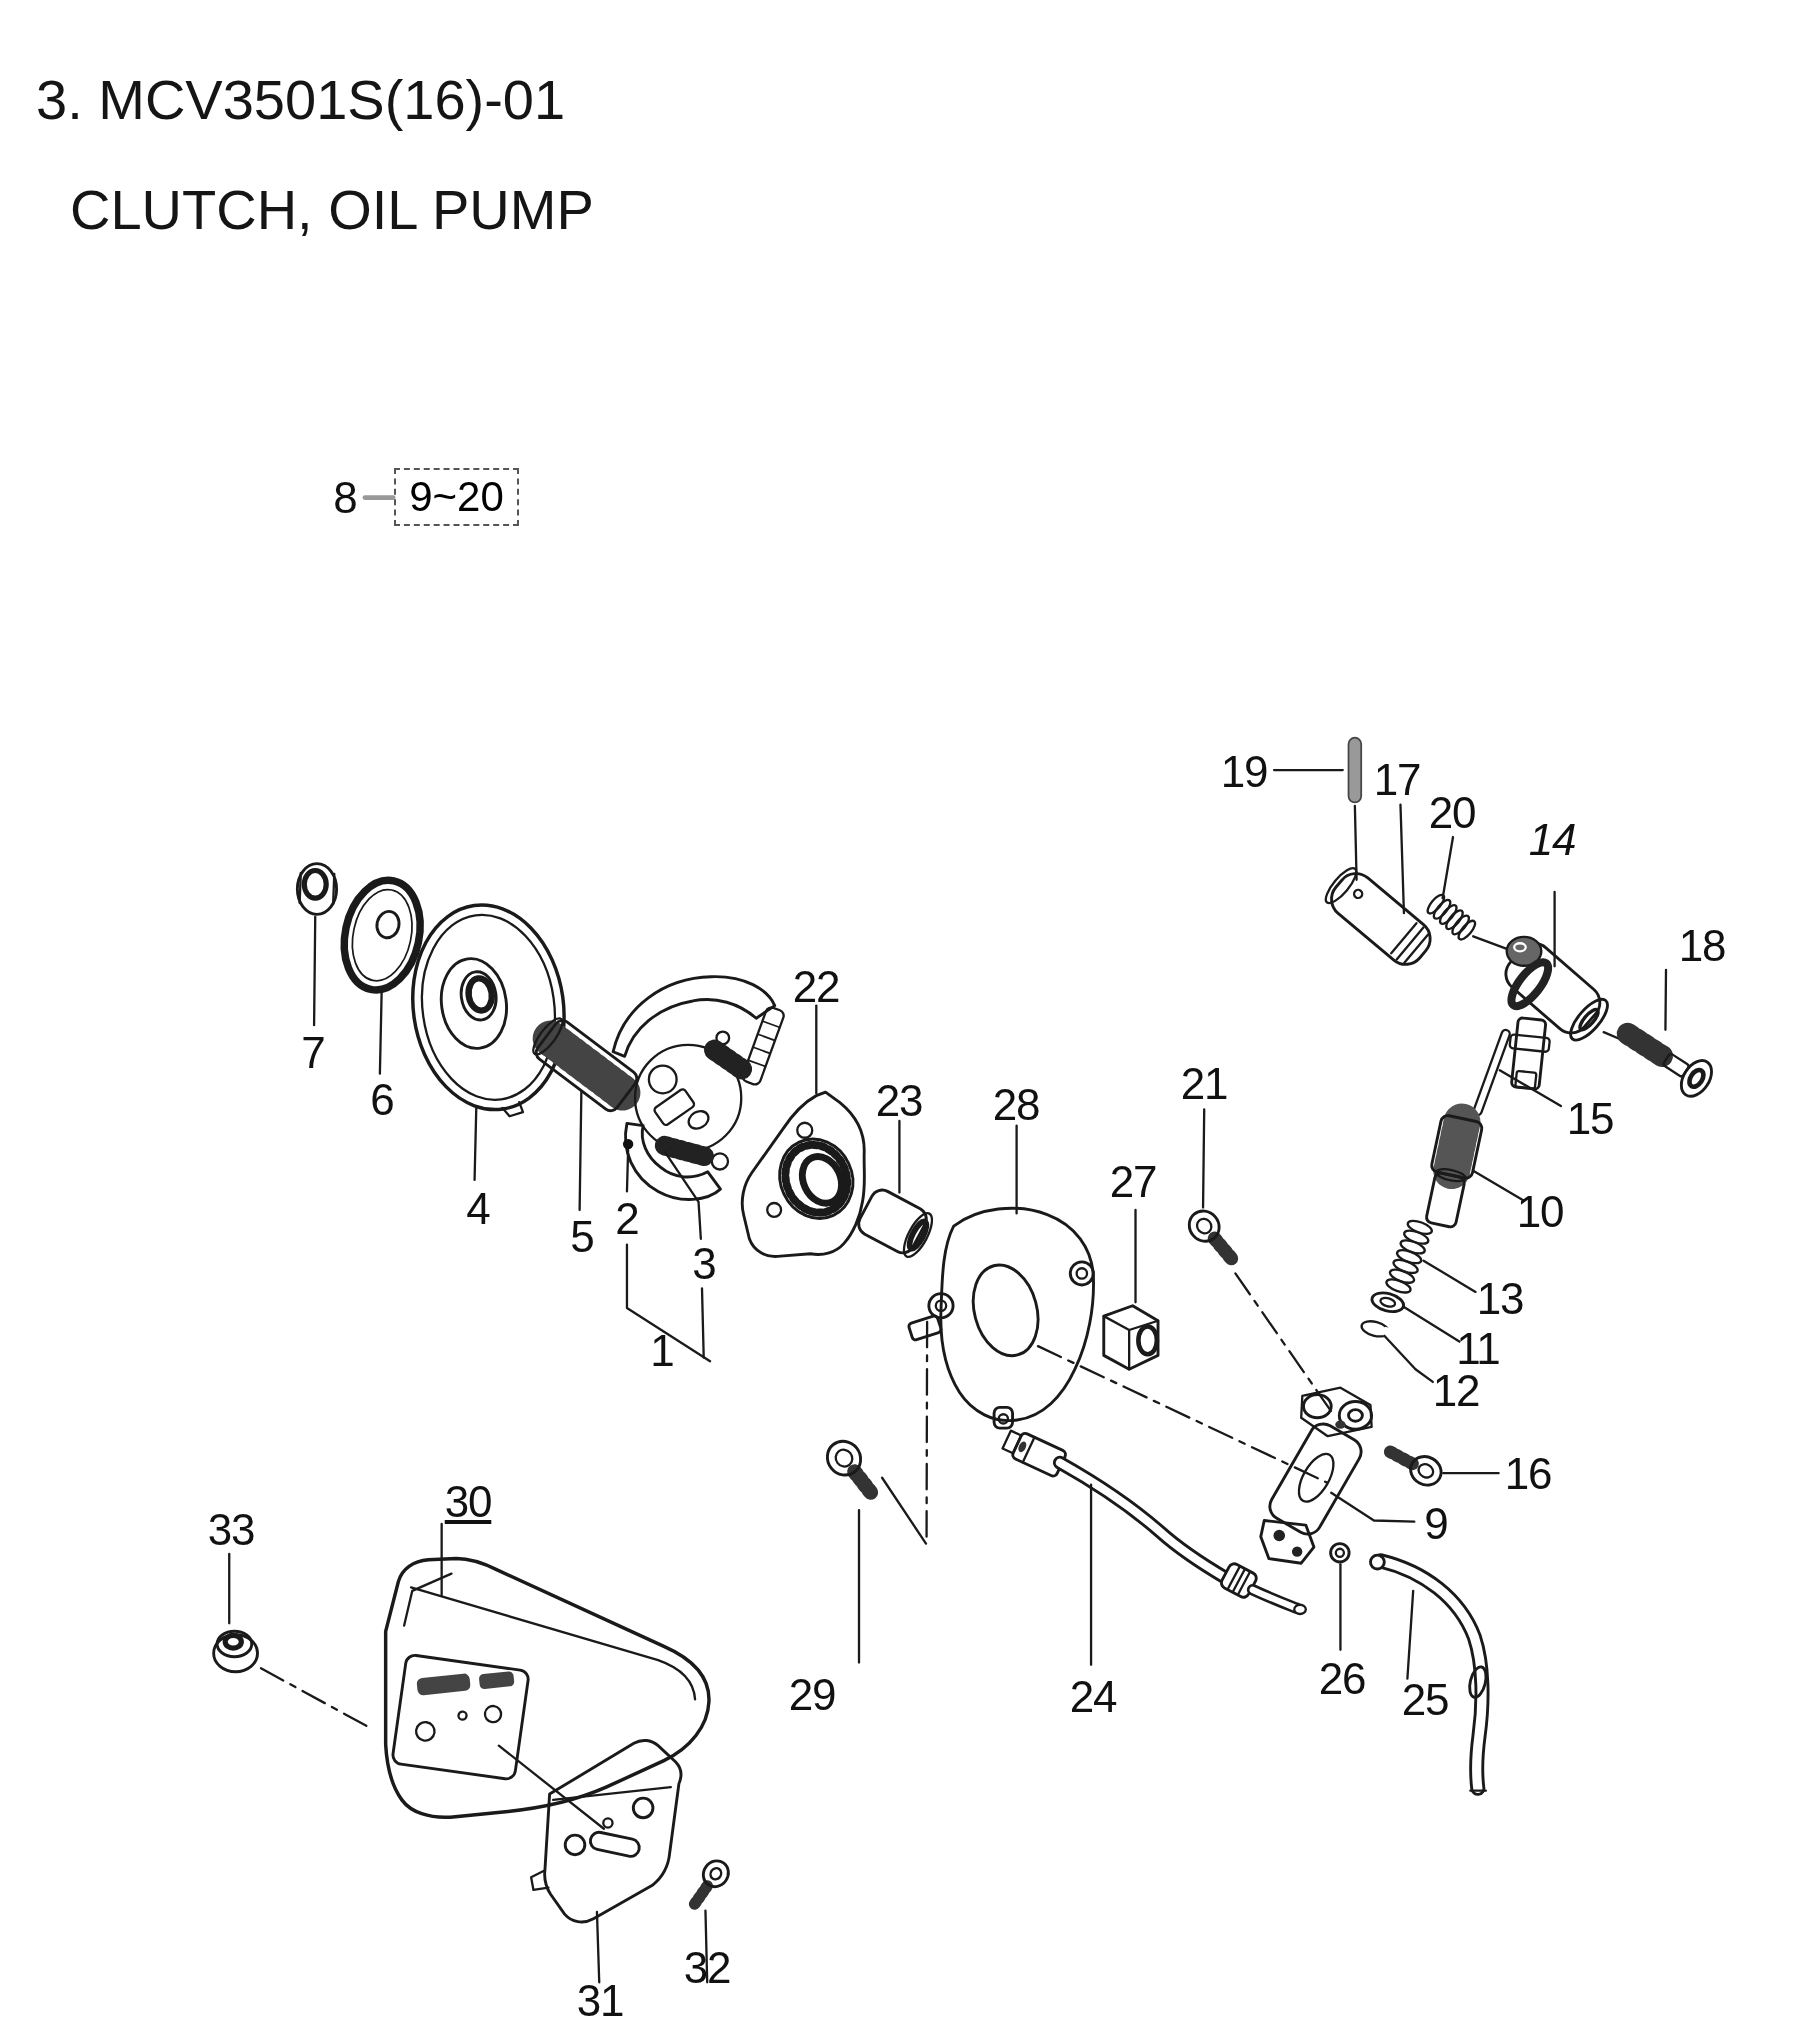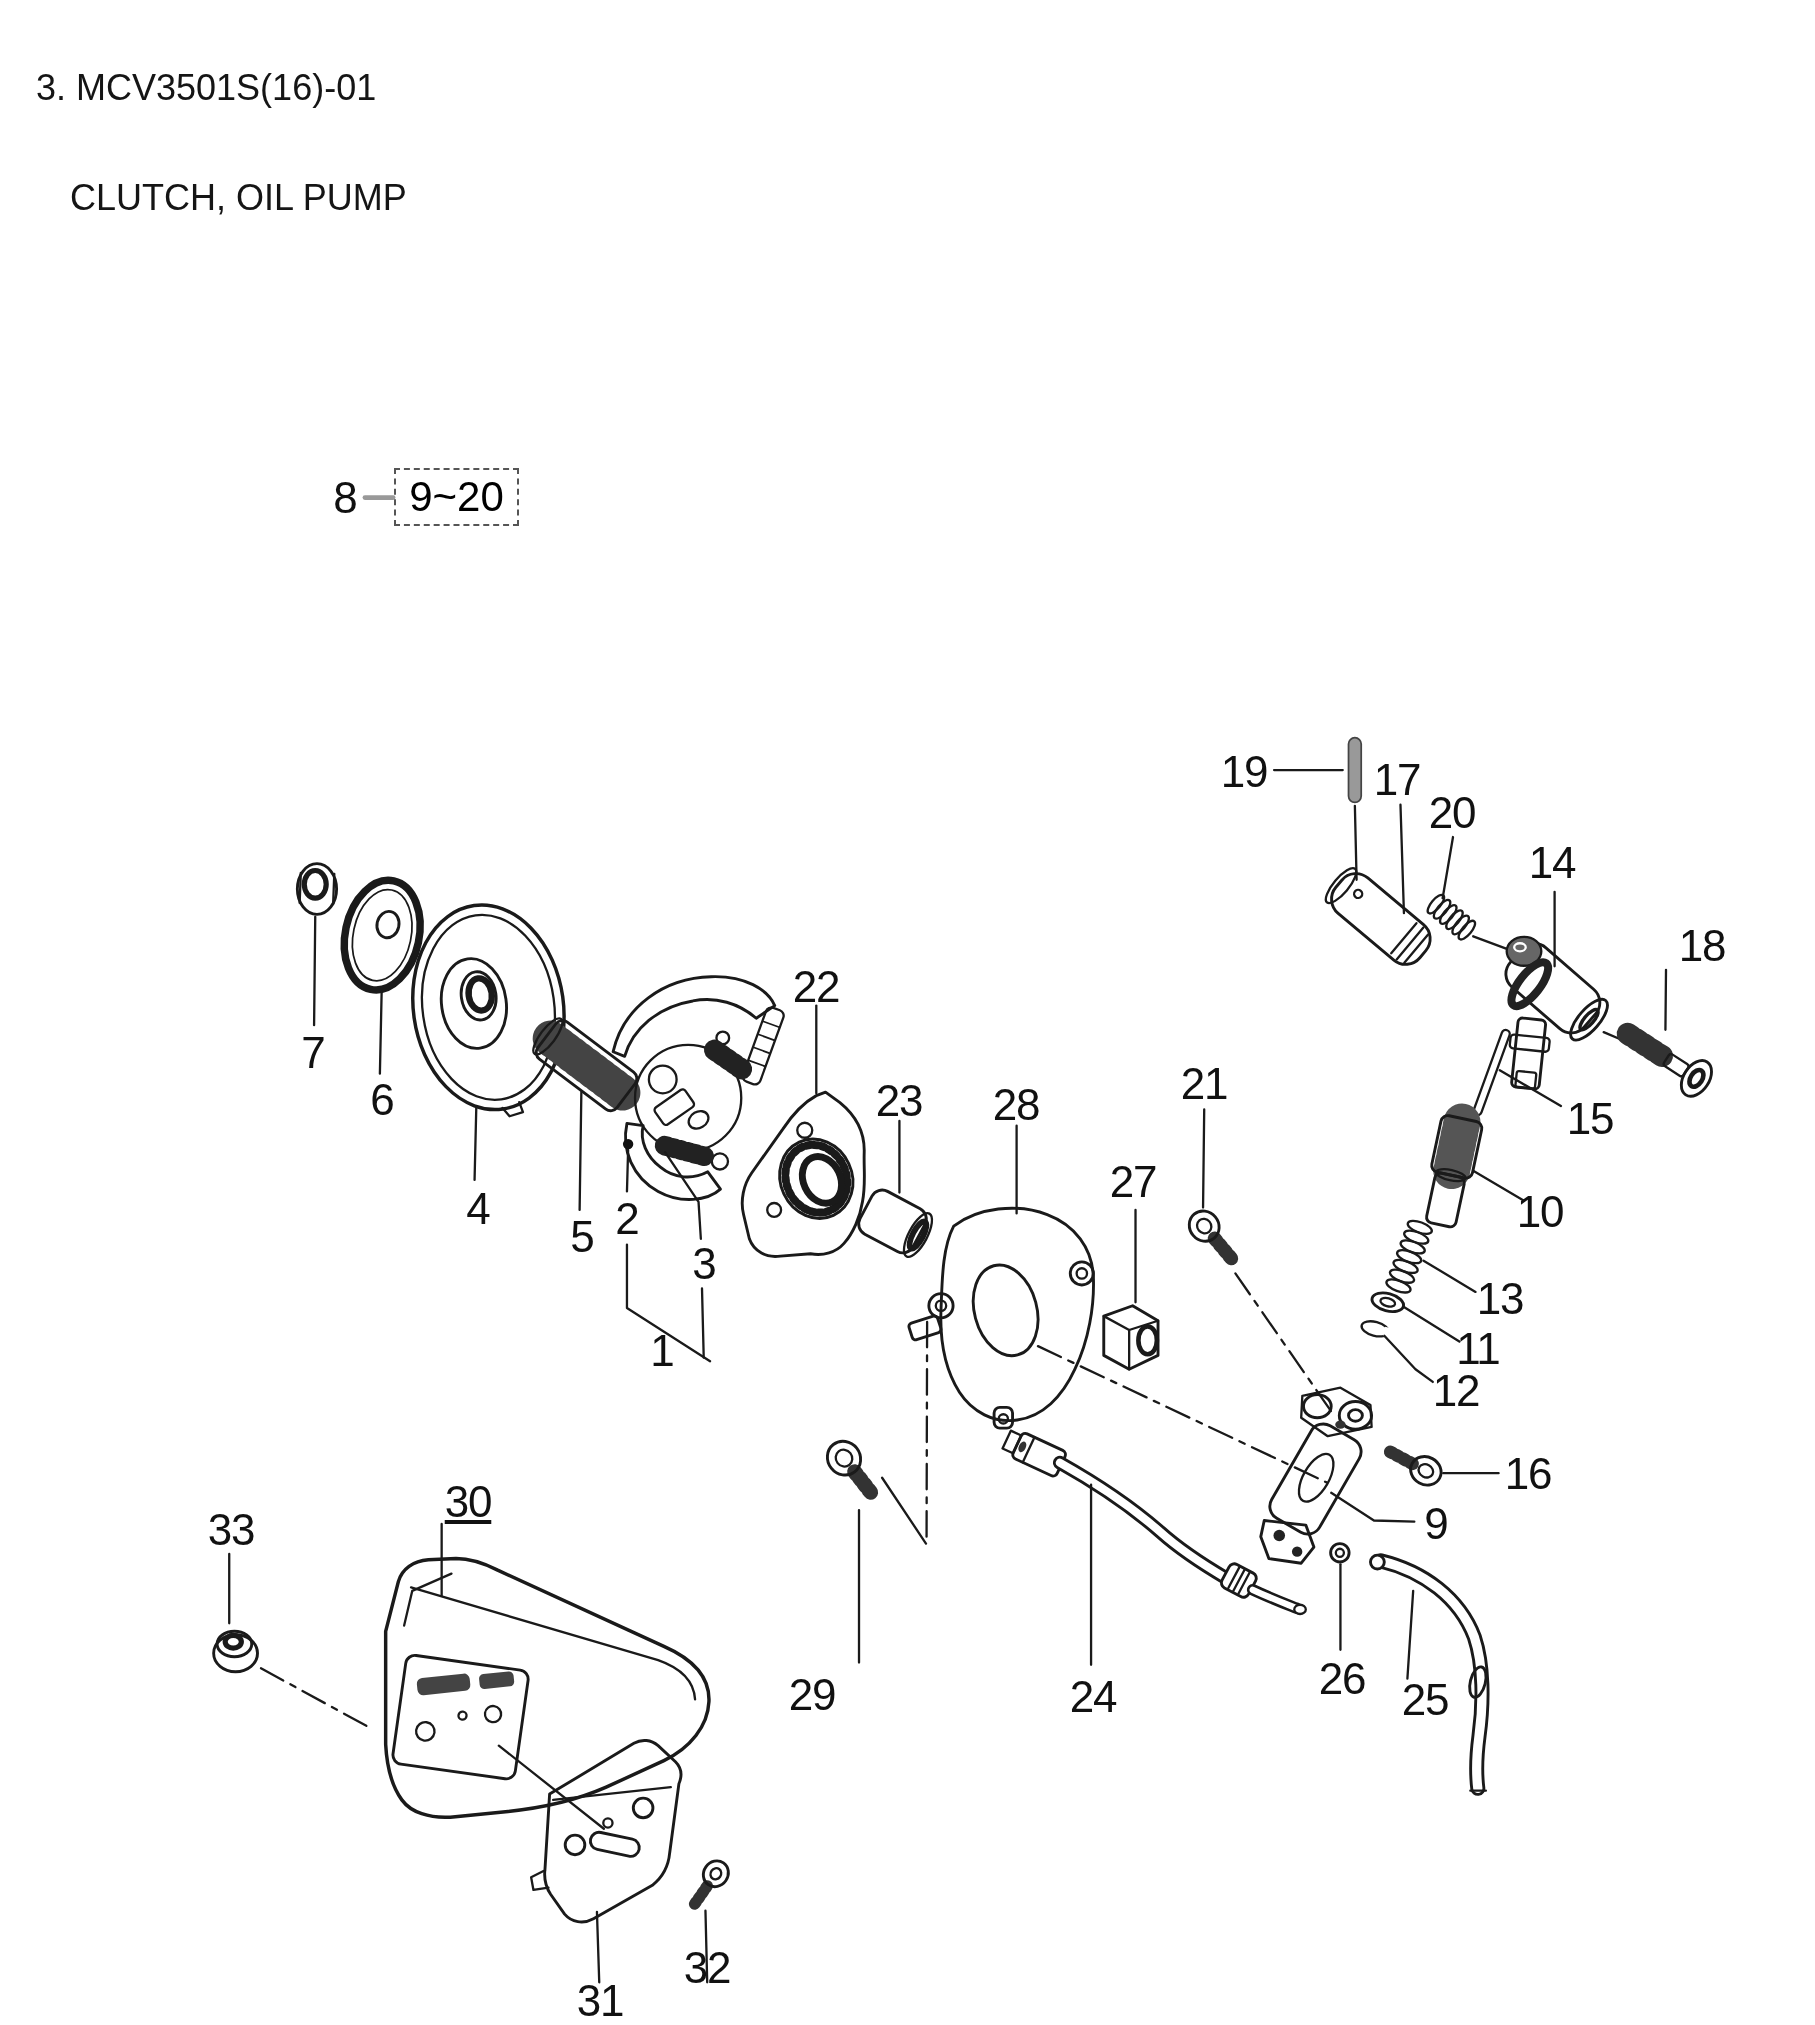--- a/index.html
+++ b/index.html
@@ -1,18 +1,18 @@
 <!DOCTYPE html>
 <html style="font-size:9.2px"><head>
 <meta charset="utf-8">
 <style>
   html,body{margin:0;padding:0;background:#fff;}
   body{width:1815px;height:2025px;position:relative;font-family:"Liberation Sans",sans-serif;color:#111;}
   #art{position:absolute;left:0;top:0;}
-  .title-line{position:absolute;font-size:36px;letter-spacing:0px;color:#151515;white-space:nowrap;}
+  .title-line{position:absolute;font-size:56px;letter-spacing:0px;color:#151515;white-space:nowrap;}
   .plabel{position:absolute;transform:translate(-50%,-50%);font-size:44px;color:#111;letter-spacing:-1.2px;white-space:nowrap;}
   #callout-box{position:absolute;left:394px;top:468px;width:125px;height:58px;border:2.9px dashed #555;
     display:flex;align-items:center;justify-content:center;font-size:42px;color:#000000;box-sizing:border-box;}
 </style>
 </head>
 <body>
 
 <svg id="art" width="1815" height="2025" viewBox="0 0 3144 3508">
   <g fill="none" stroke="#1a1a1a" stroke-width="5" stroke-linecap="round" stroke-linejoin="round">
 
@@ -342,21 +342,21 @@
     <div class="plabel" style="left: 704px; top: 1264px;">3</div>
     <div class="plabel" style="left: 478px; top: 1209px;">4</div>
     <div class="plabel" style="left: 582px; top: 1237px;">5</div>
     <div class="plabel" style="left: 382px; top: 1100px;">6</div>
     <div class="plabel" style="left: 313px; top: 1053px;">7</div>
     <div class="plabel" style="left: 1436px; top: 1524px;">9</div>
     <div class="plabel" style="left: 1540px; top: 1212px;">10</div>
     <div class="plabel" style="left: 1478px; top: 1349px;">11</div>
     <div class="plabel" style="left: 1456px; top: 1391px;">12</div>
     <div class="plabel" style="left: 1500px; top: 1299px;">13</div>
-    <div class="plabel" style="left: 1552px; top: 863px;">14</div>
+    <div class="plabel" style="left: 1552px; top: 840px; font-style: italic;">14</div>
     <div class="plabel" style="left: 1590px; top: 1119px;">15</div>
     <div class="plabel" style="left: 1528px; top: 1474px;">16</div>
     <div class="plabel" style="left: 1397px; top: 780px;">17</div>
     <div class="plabel" style="left: 1666px; top: 946px; margin-left: 36px;">18</div>
     <div class="plabel" style="left: 1244px; top: 772px;">19</div>
     <div class="plabel" style="left: 1452px; top: 813px;">20</div>
     <div class="plabel" style="left: 1204px; top: 1084px;">21</div>
     <div class="plabel" style="left: 816px; top: 987px;">22</div>
     <div class="plabel" style="left: 899px; top: 1101px;">23</div>
     <div class="plabel" style="left: 1093px; top: 1697px;">24</div>

